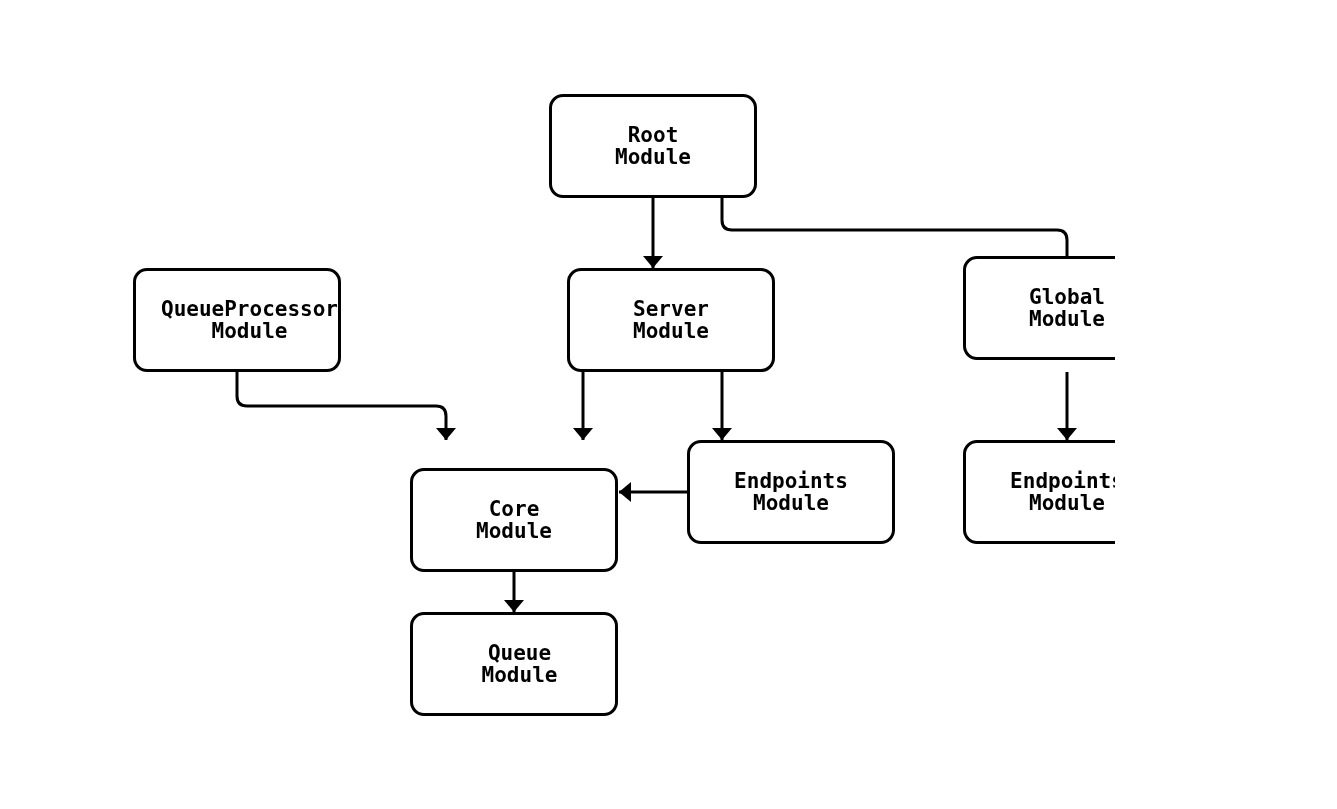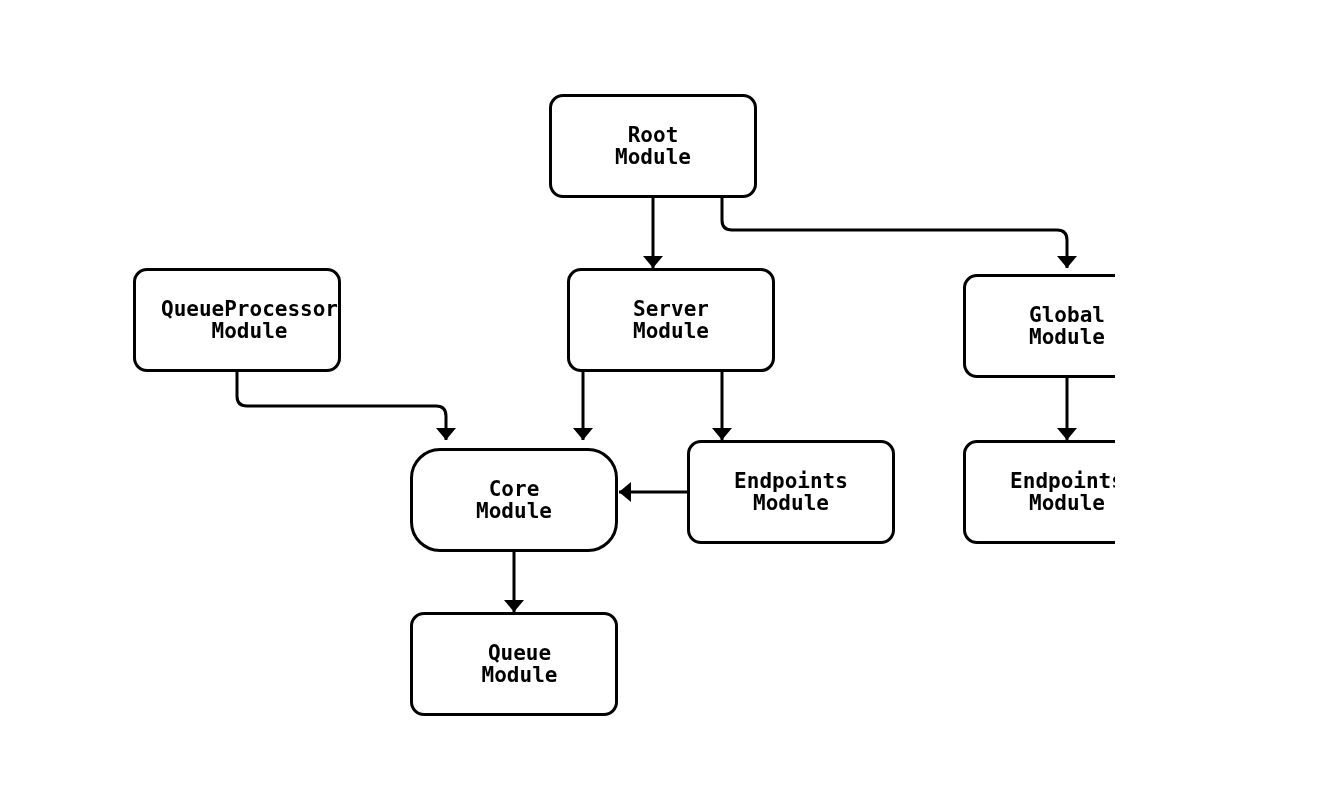--- a/index.html
+++ b/index.html
@@ -38,22 +38,22 @@
     line-height: 22px;
     font-weight: bold;
     color: #000000;
     text-align: center;
     white-space: pre-line;
   }
   
   .pos-root          { left: 549px; top: 94px;  }
   .pos-queueproc     { left: 133px; top: 268px; justify-content: flex-end; }
   .pos-server        { left: 535px; top: 268px; margin-left: 32px; }
-  .pos-global        { left: 963px; top: 274px; }
-  .pos-core          { left: 410px; top: 448px; border-radius: 30px; }
+  .pos-global        { left: 963px; top: 256px; }
+  .pos-core          { left: 410px; top: 468px; }
   .pos-endpoints     { left: 687px; top: 440px; }
   .pos-repository    { left: 963px; top: 440px; }
   .pos-queue         { left: 410px; top: 612px; padding-left: 11px; }
 </style>
 </head>
 <body>
 
 <div class="canvas">
 
   <svg class="edge-layer" viewBox="0 0 1337 809" xmlns="http://www.w3.org/2000/svg">

